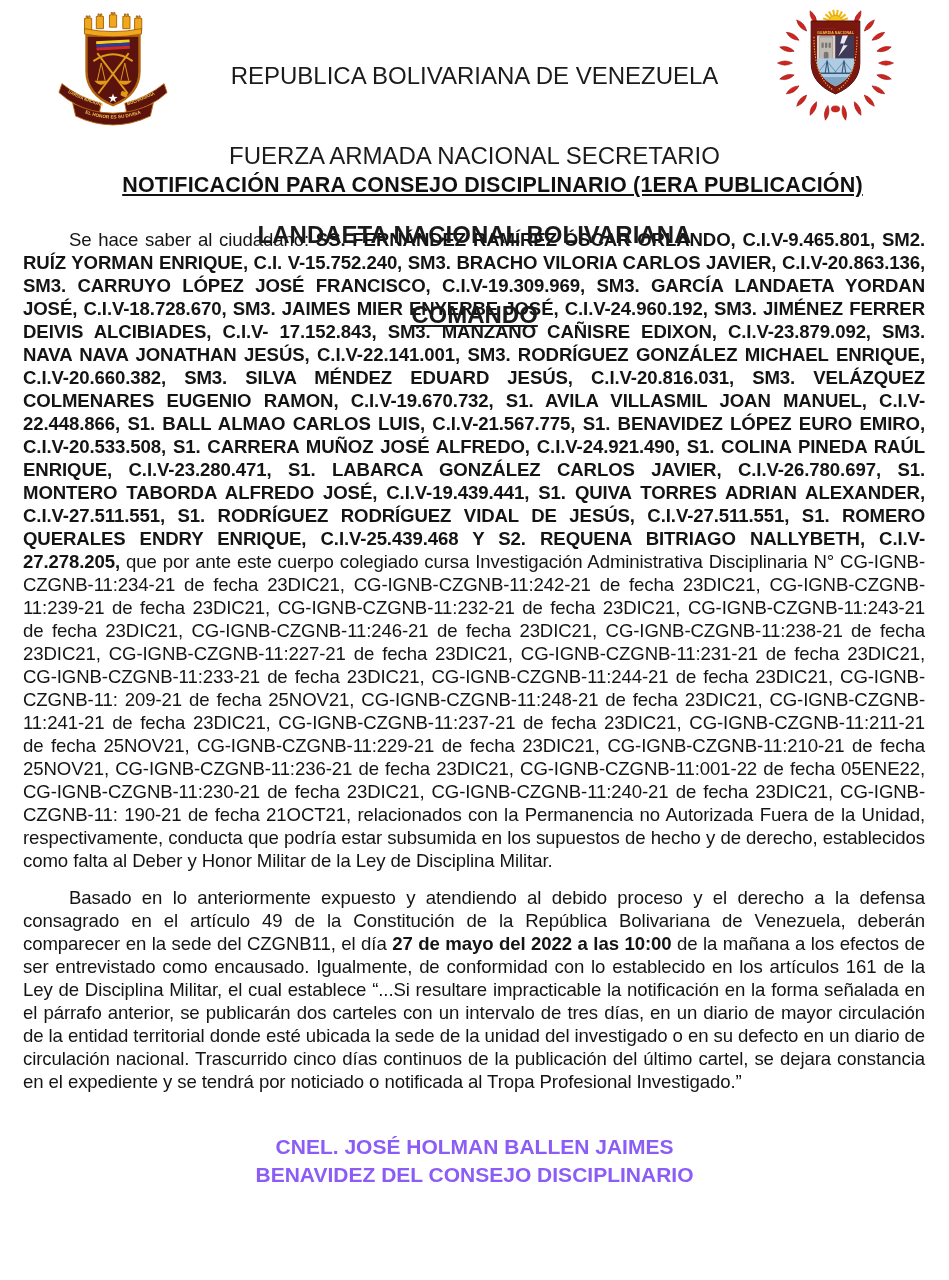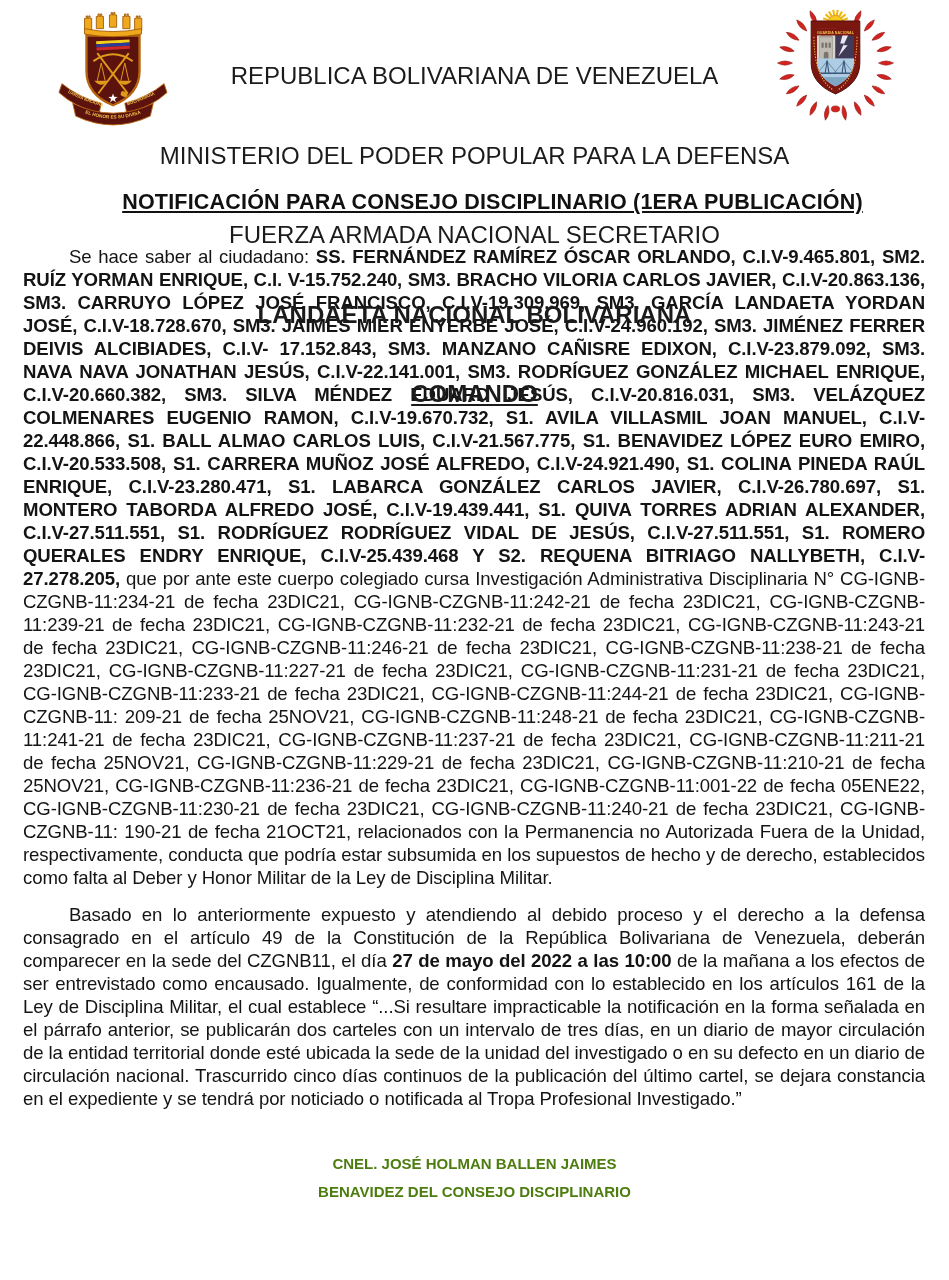--- a/index.html
+++ b/index.html
@@ -14,21 +14,21 @@
   }
   
   .doc-header{position:relative;height:150px;}
   .emblem-left{position:absolute;left:58px;top:3px;}
   .emblem-right{position:absolute;left:770px;top:5px;}
   .letterhead{padding-top:10px;text-align:center;font-size:24px;line-height:26.5px;color:#1b1b1b;white-space:pre-wrap;}
   .hl-bold{font-weight:bold;}
   .hl-underline{font-weight:bold;text-decoration:underline;}
   
   .doc-title{
-    margin:40px 0 0;
+    margin:23px 0 0;
     text-align:center;
     font-size:21.5px;
     font-weight:bold;
     text-decoration:underline;
     letter-spacing:.2px;
     color:#111;
     padding-left:36px;
   }
   
   .doc-body{
@@ -40,23 +40,23 @@
     color:#141414;
   }
   .para{margin:0 0 14px;text-indent:46px;}
   .b{font-weight:bold;}
   .u{}
   
   .signature{
     margin-top:40px;
     text-align:center;
     font-weight:bold;
-    font-size:15px;
+    font-size:21px;
     line-height:27.5px;
-    color:#4d7c0f;
+    color:#8b5cf6;
   }
 </style>
 </head>
 <body>
 
 <div class="page">
 
   <header class="doc-header">
 
     <svg class="emblem-left" viewBox="0 0 112 126" width="110" height="124" aria-hidden="true">
@@ -105,21 +105,20 @@
       </g>
       <g fill="#f2c14e" font-size="4.4" font-weight="bold" font-family="'Liberation Sans',sans-serif">
         <text><textPath href="#lribbon-path" startOffset="50%" text-anchor="middle">GUARDIA NACIONAL</textPath></text>
         <text><textPath href="#rribbon-path" startOffset="50%" text-anchor="middle">BOLIVARIANA</textPath></text>
         <text font-size="4.8"><textPath href="#motto-path" startOffset="50%" text-anchor="middle">EL HONOR ES SU DIVISA</textPath></text>
       </g>
     </svg>
 
     <div class="letterhead">
       <div>REPUBLICA BOLIVARIANA DE VENEZUELA</div>
-      <div>MINISTERIO DEL PODER POPULAR PARA LA DEFENSA</div>
       <div>FUERZA ARMADA NACIONAL SECRETARIO</div>
       <div class="hl-bold">LANDAETA NACIONAL BOLIVARIANA</div>
       <div class="hl-underline">COMANDO</div>
     </div>
 
     <svg class="emblem-right" viewBox="0 0 140 126" width="131" height="118" aria-hidden="true">
       <defs>
         <path id="leaf" d="M0,0 Q8,-4.5 16,0 Q8,4.5 0,0 Z"></path>
         <clipPath id="shieldClip">
             <path d="M50,25 L90,25 L90,59 Q90,77 70,87 Q50,77 50,59 Z"></path>

